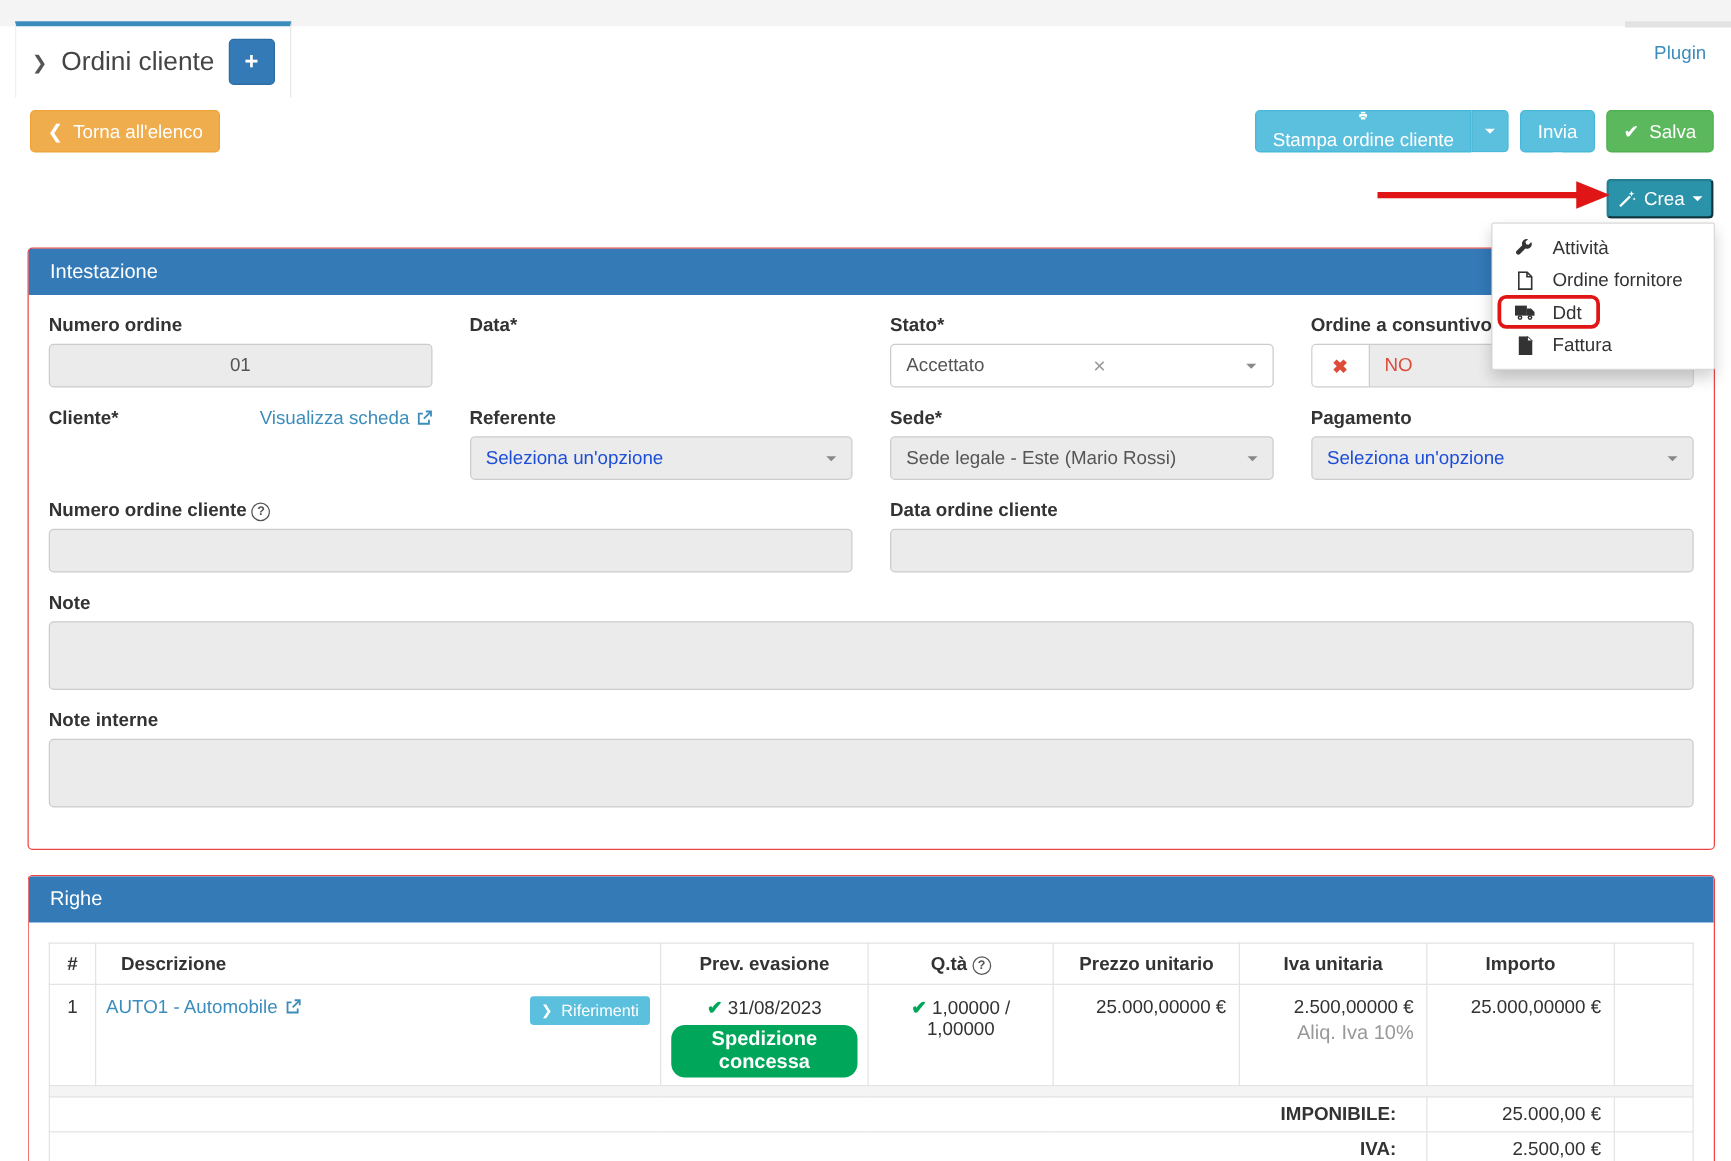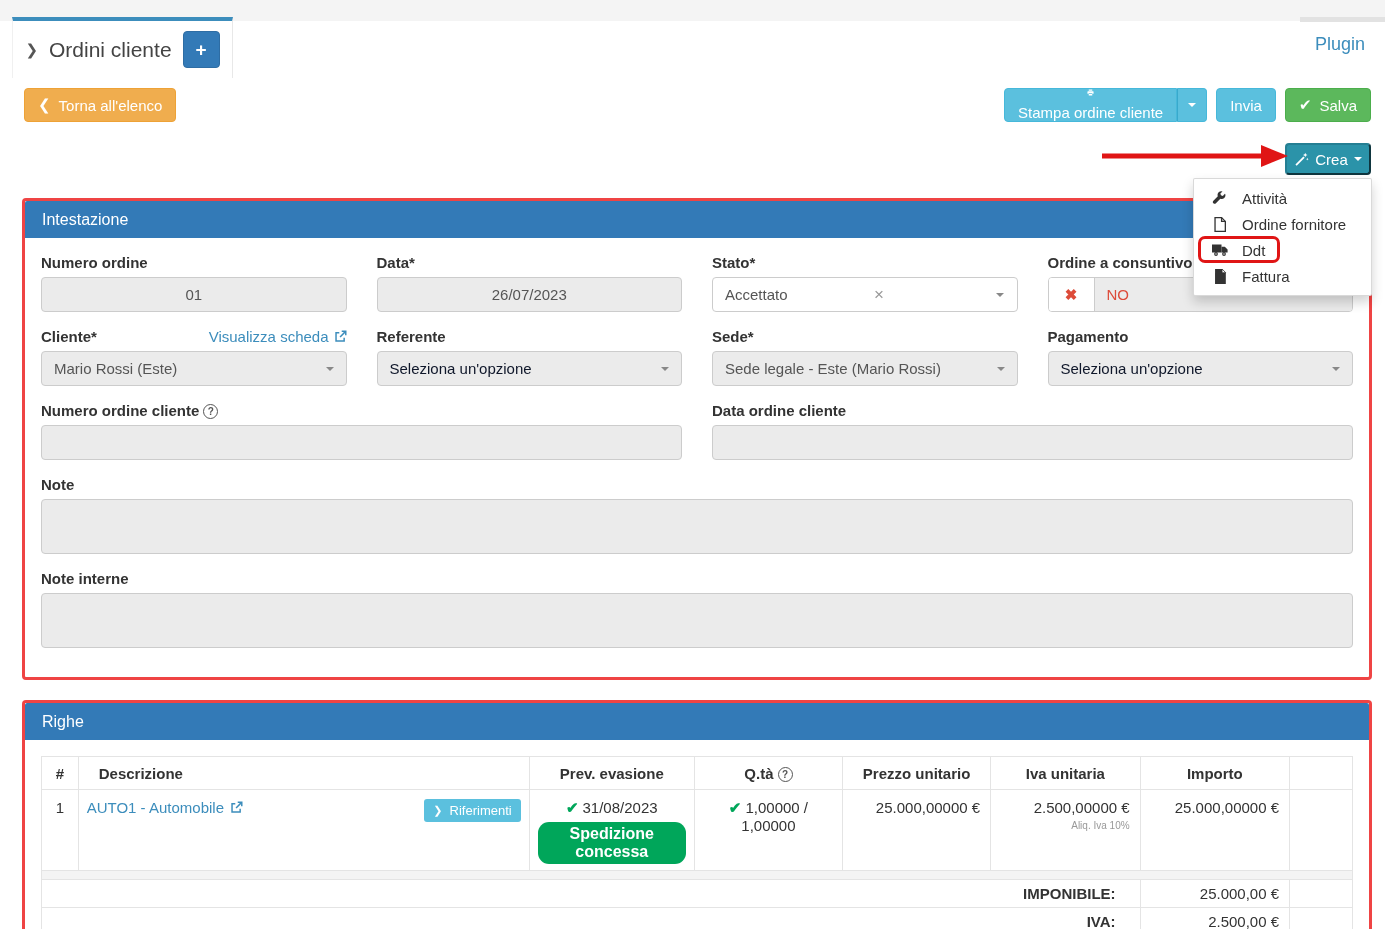--- a/index.html
+++ b/index.html
@@ -9,21 +9,21 @@
   
   .top-strip { position:absolute; top:0; left:0; width:1385px; height:21px; background:#f4f4f4; }
   .rt-strip { position:absolute; top:17px; left:1300px; width:85px; height:5px; background:#e2e2e2; }
   .tab-active { position:absolute; top:17px; left:12px; width:221px; height:61px; background:#fff;
     border-top:4px solid #3c8dbc; border-left:1px solid #f0f0f0; border-right:1px solid #e8e8e8;
     display:flex; align-items:center; justify-content:center; gap:11px; }
   .tab-chevron { color:#555; font-size:15px; }
   .tab-title { font-size:21px; color:#444; }
   .add-btn { width:37px; height:37px; background:#337ab7; border:1px solid #2e6da4; border-radius:4px;
     color:#fff; font-size:19px; font-weight:bold; display:flex; align-items:center; justify-content:center; cursor:pointer; }
-  .plugin-link { position:absolute; top:34px; right:20px; color:#3c8dbc; font-size:18px; text-decoration:none; cursor:pointer; }
+  .plugin-link { position:absolute; top:34px; right:20px; color:#3c8dbc; font-size:15px; text-decoration:none; cursor:pointer; }
 
   
   .btn { height:34px; border-radius:4px; color:#fff; font-size:15px; display:inline-flex; align-items:center;
     gap:8px; padding:0 13px; border:1px solid transparent; cursor:pointer; white-space:nowrap; }
   .btn-back { position:absolute; left:24px; top:88px; background:#f0ad4e; border-color:#eea236; }
   .btn-group-right { position:absolute; top:88px; right:14px; display:flex; gap:9px; align-items:center; }
   .btn-info { background:#5bc0de; border-color:#46b8da;flex-direction:column; }
   .split { display:flex; }
   .split .btn-main { border-radius:4px 0 0 4px; }
   .split .btn-caret { width:30px; padding:0; justify-content:center; border-radius:0 4px 4px 0; border-left:1px solid #39a9cc; }
@@ -36,35 +36,35 @@
   .arrow-annotation { position:absolute; top:143px; left:1098px; z-index:60; pointer-events:none; }
 
   
   .dropdown { position:absolute; top:178px; left:1193px; width:179px; background:#fff; border:1px solid rgba(0,0,0,.15);
     border-radius:2px; box-shadow:0 6px 12px rgba(0,0,0,.18); padding:6px 0; z-index:50; }
   .dd-item { position:relative; height:26px; display:flex; align-items:center; gap:14px; padding:0 17px; font-size:15px; color:#333; cursor:pointer; }
   .dd-item .ic { width:17px; display:flex; justify-content:center; }
   .dd-redbox { position:absolute; left:4px; top:57px; width:82px; height:27px; border:3px solid #e01515; border-radius:7px; pointer-events:none; }
 
   
-  .panel { position:absolute; left:22px; width:1350px; background:#fff; border:3px solid #ef4444; border-radius:4px; }
+  .panel { position:absolute; left:22px; width:1350px; background:#fff; border:1px solid #ef4444; border-radius:4px; }
   .panel-header { height:37px; background:#337ab7; border-radius:2px 2px 0 0; color:#fff; font-size:16px;
     display:flex; align-items:center; padding:0 17px; }
   .panel-int { top:198px; height:482px; }
   .panel-righe { top:700px; height:239px; border-bottom:none; border-radius:4px 4px 0 0; overflow:hidden; }
 
   .body-int { padding:16px; display:grid; grid-template-columns:repeat(4,1fr); column-gap:30px; row-gap:16px; }
   .fg label, .label-row label { display:block; font-weight:bold; font-size:15px; color:#333; margin-bottom:6px; }
   .label-row { display:flex; justify-content:space-between; align-items:baseline; }
   .vis-link { color:#3c8dbc; font-size:15px; text-decoration:none; display:inline-flex; align-items:center; gap:5px; cursor:pointer; }
   .ctl { height:35px; border:1px solid #ccc; border-radius:4px; background:#ebebeb; color:#555; font-size:15px;
     display:flex; align-items:center; padding:0 12px; }
   .ctl.center { justify-content:center; }
   .ctl.white { background:#fff; }
-  .ctl .ph { color:#0f172a; }
+  .ctl .ph { color:#1d4ed8; }
   .ctl .sel-caret { margin-left:auto; color:#888; }
   .ctl .clear-x { margin-left:auto; color:#999; font-size:17px; margin-right:26px; cursor:pointer; }
   .span2 { grid-column:span 2; }
   .span4 { grid-column:1 / -1; }
   .ta { height:55px; border:1px solid #ccc; border-radius:4px; background:#ebebeb; }
   .igroup { display:flex; height:35px; border:1px solid #ccc; border-radius:4px; overflow:hidden; }
   .iaddon { width:46px; background:#fff; border-right:1px solid #ccc; display:flex; align-items:center; justify-content:center;
     color:#dd4b39; font-weight:bold; cursor:pointer; }
   .ival { flex:1; background:#ebebeb; display:flex; align-items:center; padding:0 12px; color:#dd4b39; }
   .help-circle { display:inline-flex; width:15px; height:15px; border:1.4px solid #555; border-radius:50%;
@@ -81,21 +81,21 @@
   .num { text-align:right; padding-right:10px; }
   .ctr { text-align:center; }
   .desc-cell { display:flex; justify-content:space-between; align-items:flex-start; }
   .row-link { color:#3c8dbc; text-decoration:none; display:inline-flex; align-items:center; gap:6px; cursor:pointer;text-align:center; }
   .badge-rif { background:#5bc0de; color:#fff; font-size:13px; padding:4px 9px; border-radius:3px;
     display:inline-flex; gap:7px; align-items:center; cursor:pointer; }
   .badge-rif .chev { font-size:11px; }
   .badge-sped { background:#00a65a; color:#fff; font-size:16px; font-weight:bold; padding:3px 11px; border-radius:11px;
     display:inline-block; margin-top:5px; }
   .check { color:#00a65a; font-weight:bold; margin-right:4px; }
-  .subnote { color:#999; font-size:10px; margin-top:4px; }
+  .subnote { color:#999; font-size:16px; margin-top:4px; }
   tr.spacer td { height:9px; padding:0; background:#f4f4f4; }
   tr.total-row td { height:28px; padding-top:4px; padding-bottom:4px; vertical-align:middle; }
   .tot-label { text-align:right; font-weight:bold; padding-right:24px; }
 </style>
 </head>
 <body>
 
 <div class="screen">
 
   <div class="top-strip"></div>
@@ -206,21 +206,20 @@
       <span>Intestazione</span>
     </div>
     <div class="body-int">
 
       <div class="fg">
         <label>Numero ordine</label>
         <div class="ctl center">01</div>
       </div>
       <div class="fg">
         <label>Data*</label>
-        <div class="ctl center">26/07/2023</div>
       </div>
       <div class="fg">
         <label>Stato*</label>
         <div class="ctl white">
           <span>Accettato</span>
           <span class="clear-x">×</span>
           <span class="caret sel-caret"></span>
         </div>
       </div>
       <div class="fg">
@@ -237,24 +236,20 @@
           <a class="vis-link">
             <span>Visualizza scheda</span>
             <svg width="13" height="13" viewBox="0 0 16 16">
                 <g stroke="#3c8dbc" stroke-width="1.8" fill="none">
                   <path d="M6.5 3.5H2.5v10h10V9.5"></path>
                   <path d="M9.5 1.5h5v5"></path>
                   <path d="M14 2L7.5 8.5"></path>
                 </g>
               </svg>
           </a>
-        </div>
-        <div class="ctl">
-          <span>Mario Rossi (Este)</span>
-          <span class="caret sel-caret"></span>
         </div>
       </div>
       <div class="fg">
         <label>Referente</label>
         <div class="ctl">
           <span class="ph">Seleziona un'opzione</span>
           <span class="caret sel-caret"></span>
         </div>
       </div>
       <div class="fg">

